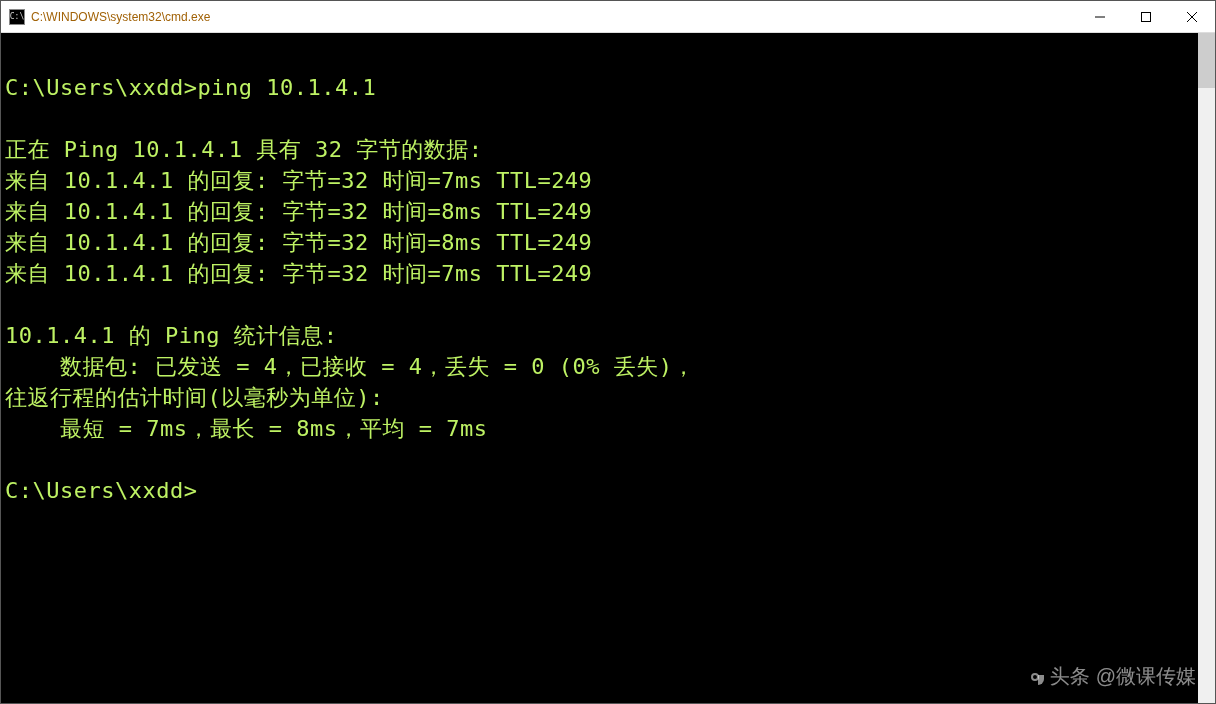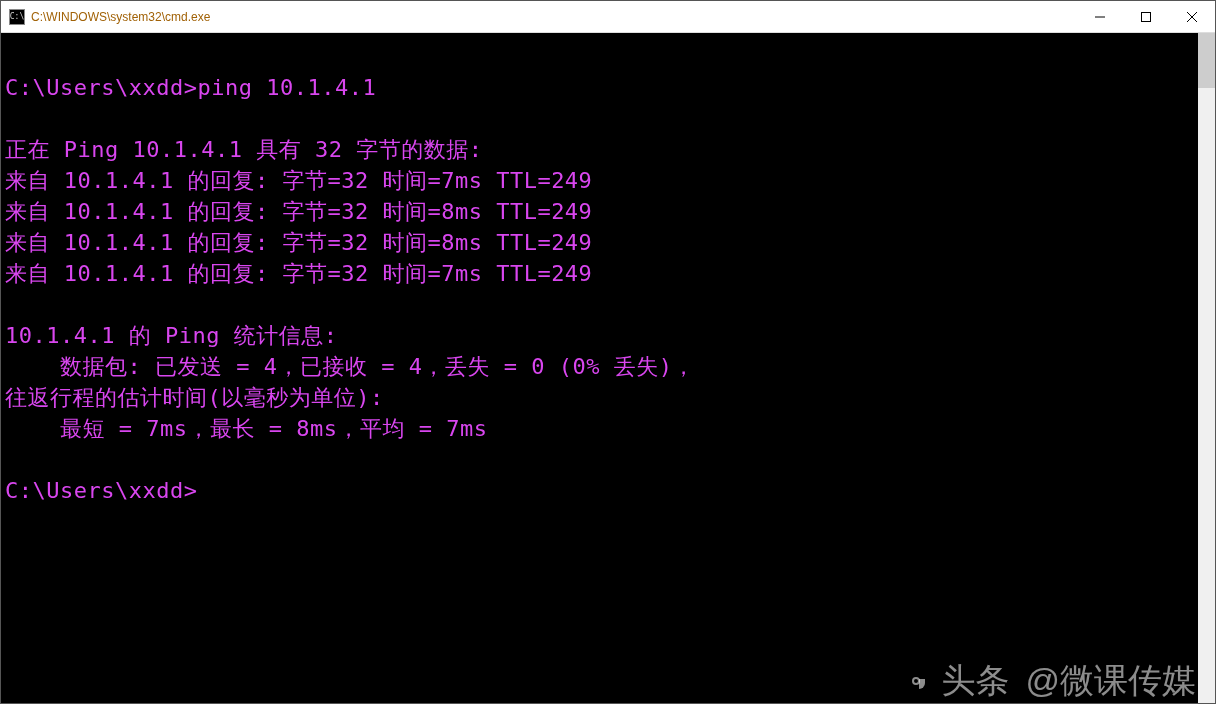--- a/index.html
+++ b/index.html
@@ -70,21 +70,21 @@
       fill: none;
     }
     .terminal-wrap {
       flex: 1;
       display: flex;
       background: #000;
     }
     .terminal {
       flex: 1;
       background: #000;
-      color: #d946ef;
+      color: #bef264;
       font-family: "NSimSun", "SimSun", "Consolas", monospace;
       font-size: 22px;
       line-height: 31px;
       padding: 8px 0 0 4px;
       white-space: pre;
       letter-spacing: 0.5px;
       overflow: hidden;
     }
     .scrollbar {
       width: 17px;
@@ -94,28 +94,28 @@
     .scroll-thumb {
       position: absolute;
       top: 0;
       left: 0;
       right: 0;
       height: 55px;
       background: #cdcdcd;
     }
     .watermark {
       position: absolute;
-      bottom: 0;
+      bottom: 14px;
       right: 20px;
       color: rgba(255,255,255,0.55);
-      font-size: 34px;
+      font-size: 20px;
       font-family: "Microsoft YaHei", sans-serif;
       display: flex;
       align-items: center;
-      gap: 16px;
+      gap: 6px;
       pointer-events: none;
     }
     .watermark-logo {
       display: flex;
       align-items: center;
       gap: 2px;
       font-weight: bold;
     }
     .watermark-dot {
       width: 8px;

